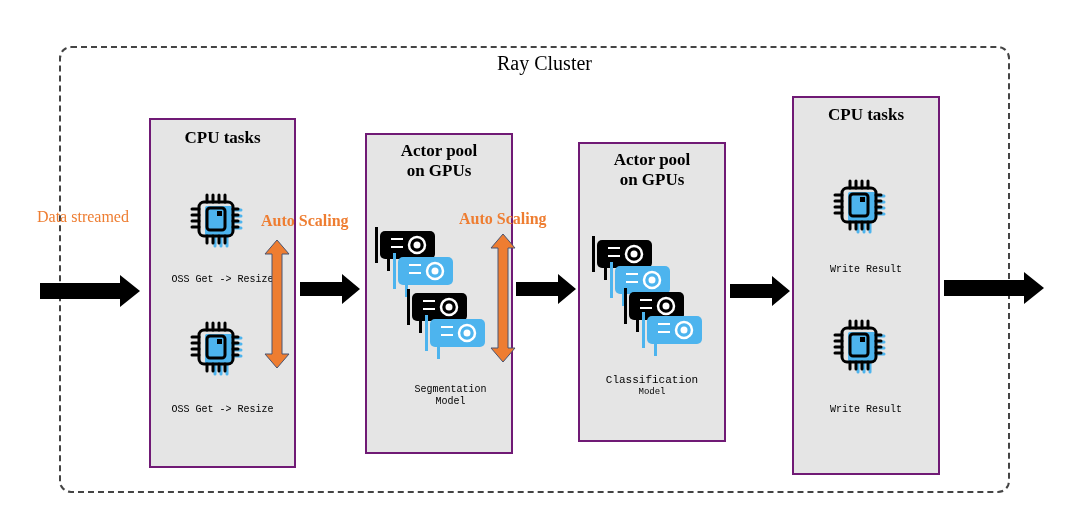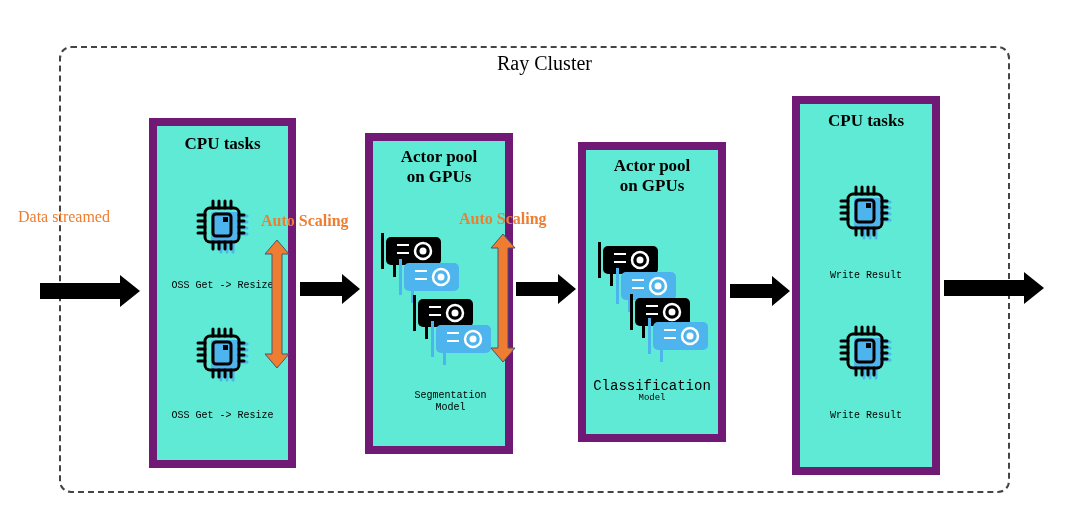--- a/index.html
+++ b/index.html
@@ -1,24 +1,24 @@
 <!DOCTYPE html>
 <html><head>
 <meta charset="utf-8">
 <style>
   html, body { margin:0; padding:0; }
   body { width:1080px; height:531px; background:#ffffff; position:relative; overflow:hidden;
          font-family:"Liberation Serif", serif; color:#000; }
   .abs { position:absolute; }
   .cluster { left:59px; top:46px; width:951px; height:447px; border:2px dashed #444;
              border-radius:12px; box-sizing:border-box; }
-  .stage { border:8px solid #701a75; box-sizing:border-box; background:#5eead4; }
+  .stage { border:2px solid #701a75; box-sizing:border-box; background:#e5e5e5; }
   .stage-title { position:absolute; left:0; right:0; text-align:center; font-weight:bold; font-size:17px; line-height:20px; }
   .caption { position:absolute; text-align:center; font-size:10px; line-height:12px; white-space:nowrap;font-family:Liberation Mono, monospace; }
-  .side-note { color:#ee7d31; font-size:16px; line-height:22px; text-align:left; }
+  .side-note { color:#ee7d31; font-size:16px; line-height:22px; text-align:center; }
   .auto { color:#ee7d31; font-weight:bold; font-size:16px; white-space:nowrap; }
   svg { overflow:visible; }
 </style>
 </head>
 <body>
 
 <svg width="0" height="0" style="position:absolute">
   <defs>
     <g id="cpu-chip">
 
@@ -155,21 +155,21 @@
         <use href="#gpu-card-blue"></use>
       </g>
     <g transform="translate(32,52)">
         <use href="#gpu-card-black"></use>
       </g>
     <g transform="translate(50,76)">
         <use href="#gpu-card-blue"></use>
       </g>
   </svg>
   <div class="caption" style="left:0; right:0; top:230px;">
-    <div style="font-size:14px;text-align:center;">Classification</div>
+    <div style="font-size:11px;text-align:center;">Classification</div>
     <div style="font-size:9px;">Model</div>
   </div>
 </div>
 
 <div class="abs stage" style="left:792px; top:96px; width:148px; height:379px;">
   <div class="stage-title" style="top:7px;">CPU tasks</div>
   <svg class="abs" style="left:40px; top:82px;" width="52" height="52">
       <use href="#cpu-chip"></use>
     </svg>
   <div class="caption" style="left:0; right:0; top:166px;">Write Result</div>

